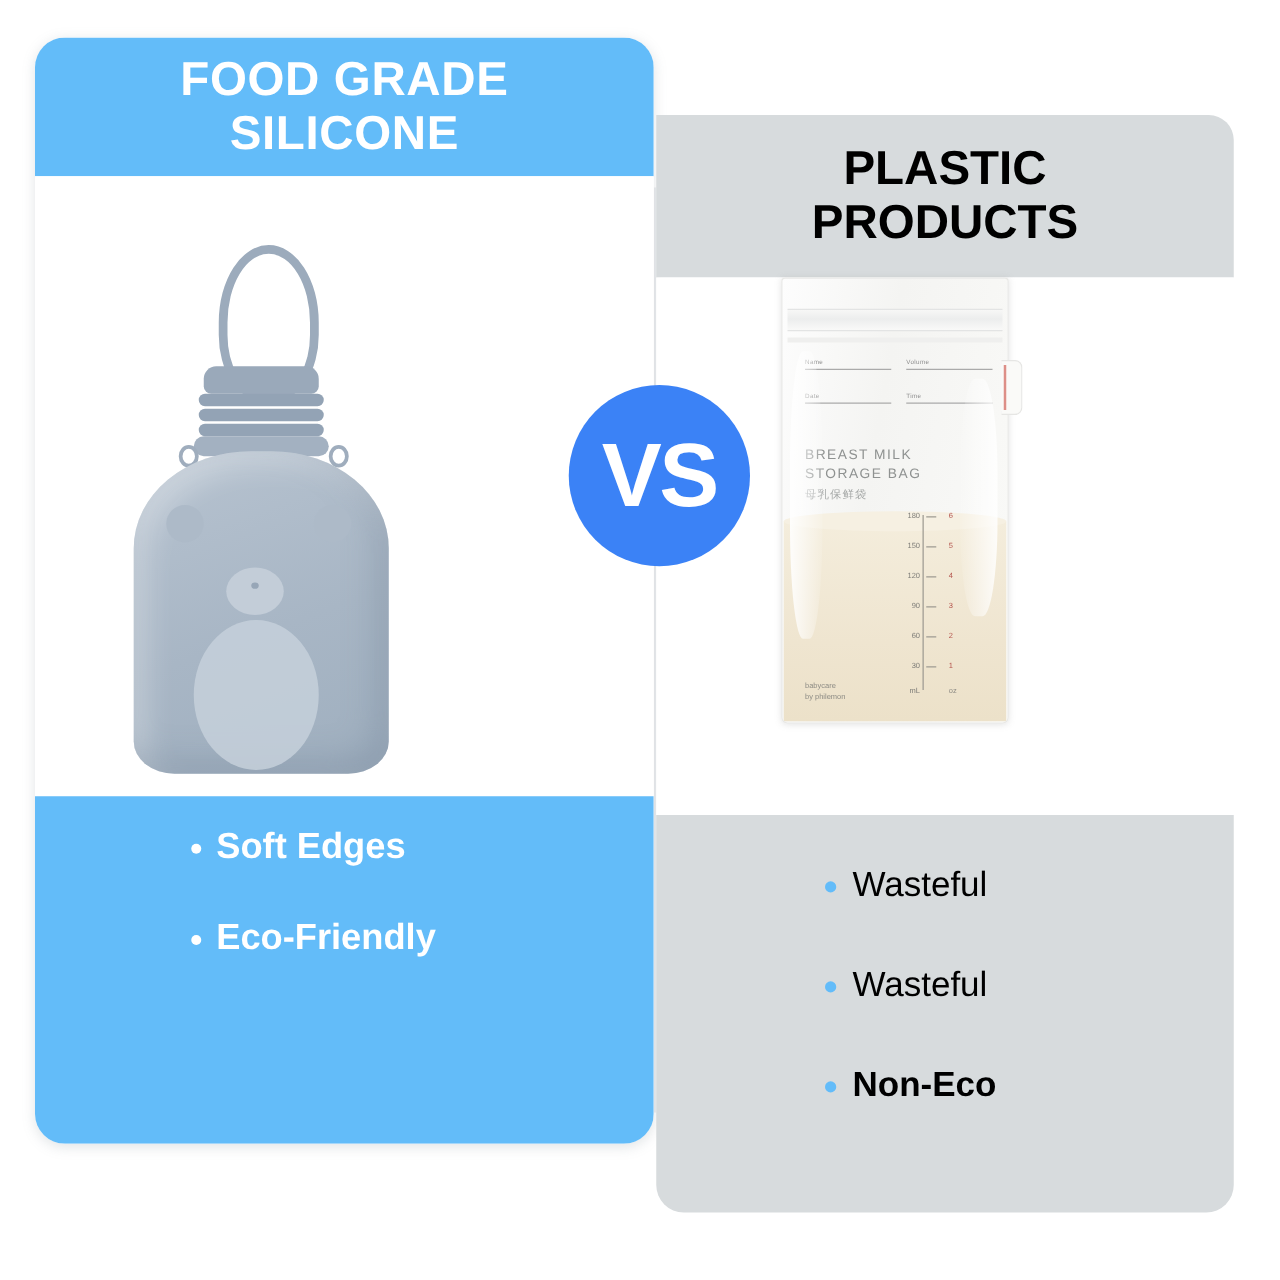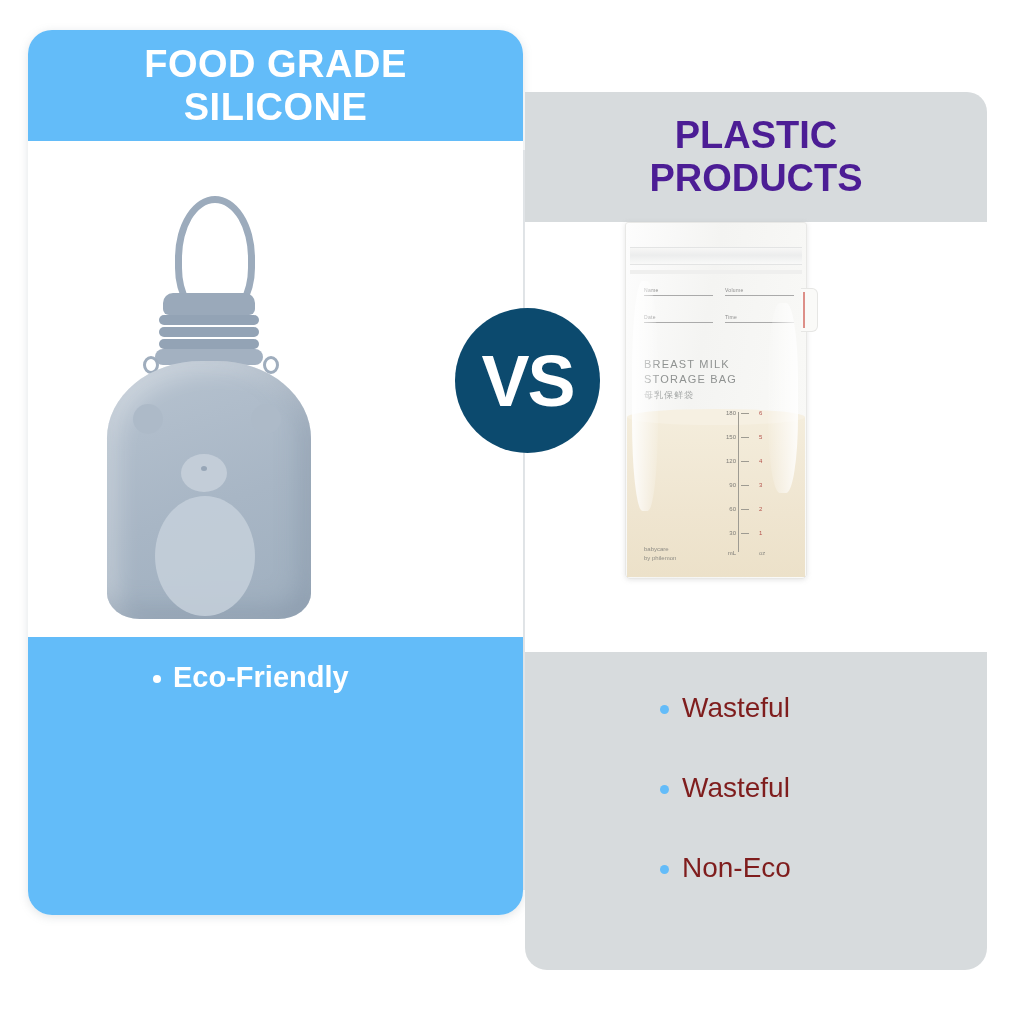--- a/index.html
+++ b/index.html
@@ -97,21 +97,21 @@
     position: absolute;
     left: 0; top: 0;
     width: 462px; height: 130px;
     background: #d7dbdd;
     border-top-right-radius: 20px;
     display: flex;
     align-items: center;
     justify-content: center;
   }
   .right-header-text {
-    color: #4c1d95;
+    color: #000000;
     font-size: 38px;
     font-weight: bold;
     line-height: 1.12;
     text-align: center;
     white-space: pre-line;
   }
   .right-photo {
     position: absolute;
     left: 0; top: 130px;
     width: 462px; height: 430px;
@@ -126,49 +126,49 @@
     border-bottom-left-radius: 22px;
     padding-top: 42px;
     box-sizing: border-box;
   }
   .right-list {
     list-style: none;
     margin: 0;
     padding: 0 0 0 135px;
   }
   .right-list li {
-    color: #7f1d1d;
+    color: #000000;
     font-size: 28px;
     line-height: 1;
     margin: 0 0 52px 0;
     position: relative;
     padding-left: 22px;
   }
-  .right-list li:last-child { margin-bottom: 0; }
+  .right-list li:last-child { margin-bottom: 0; font-weight: bold; }
   .right-list li .bullet {
     position: absolute;
     left: 0; top: 11px;
     width: 9px; height: 9px;
     border-radius: 50%;
     background: #63bcf9;
   }
 
   
   .vs-line {
     position: absolute;
     left: 523px; top: 150px;
     width: 2px; height: 740px;
     background: #eceef0;
   }
   .vs-badge {
     position: absolute;
     left: 455px; top: 308px;
     width: 145px; height: 145px;
     border-radius: 50%;
-    background: #0c4a6e;
+    background: #3b82f6;
     display: flex;
     align-items: center;
     justify-content: center;
   }
   .vs-badge span {
     color: #ffffff;
     font-size: 72px;
     font-weight: bold;
     letter-spacing: -2px;
   }
@@ -440,20 +440,24 @@
         <div class="eye" style="left:110px; top:212px; width:12px; height:12px;"></div>
         <div class="snout" style="left:80px; top:226px; width:24px; height:14px; background:#bcc7d3;"></div>
       </div>
 
     </div>
 
     <div class="left-footer">
       <ul class="left-list">
         <li>
           <span class="bullet"></span>
+          <span>Soft Edges</span>
+        </li>
+        <li>
+          <span class="bullet"></span>
           <span>Eco-Friendly</span>
         </li>
       </ul>
     </div>
 
   </div>
 
   <div class="right-card">
 
     <div class="right-header">

